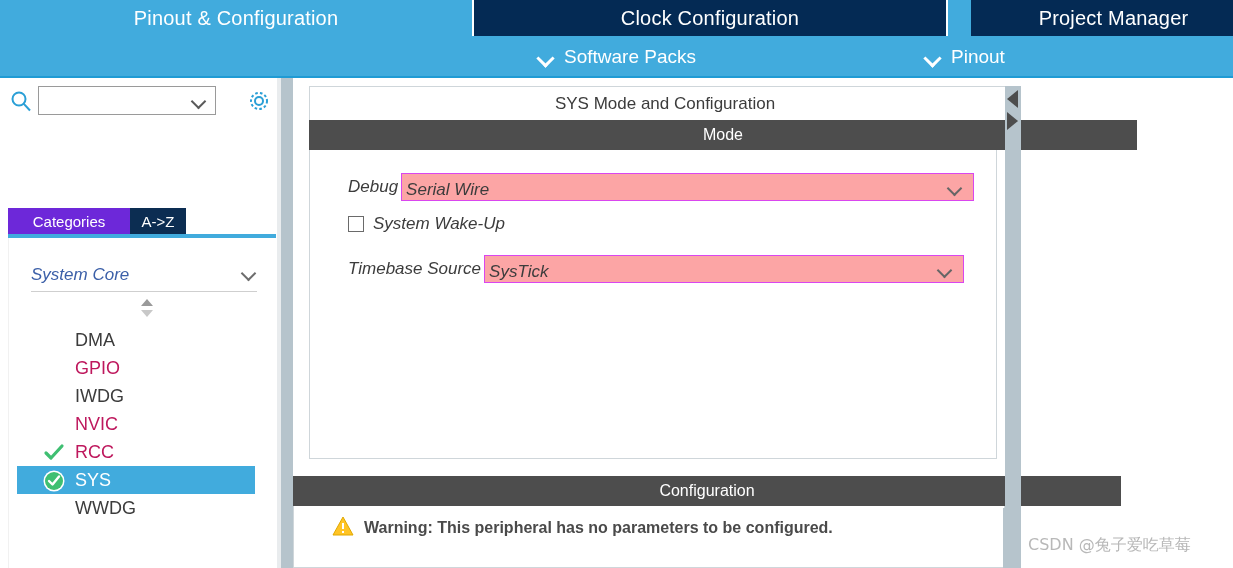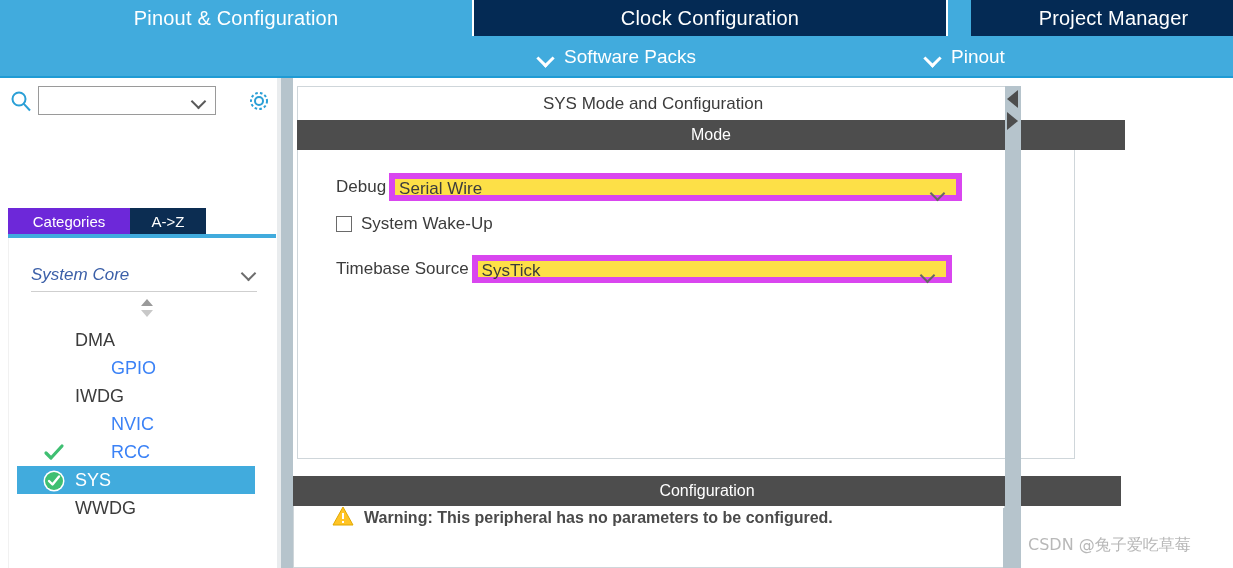--- a/index.html
+++ b/index.html
@@ -156,21 +156,21 @@
     width: 268px; height: 26px;
   }
   .cat-tab {
     position: absolute;
     top: 0; height: 26px;
     display: flex; align-items: center; justify-content: center;
     font-size: 15px; color: #ffffff;
     box-sizing: border-box;
   }
   #cat-categories { left: 0; width: 122px; background: #6d28d9; }
-  #cat-az { left: 122px; width: 76px; background: #0c2d52; }
+  #cat-az { left: 122px; width: 56px; background: #0c2d52; }
   .cat-underline {
     position: absolute;
     left: 8px; top: 156px;
     width: 268px; height: 4px;
     background: #41abdd;
   }
 
   .sidebar-body {
     position: absolute;
     left: 8px; top: 160px;
@@ -229,21 +229,21 @@
     left: 26px; top: 4px;
     width: 22px; height: 22px;
   }
   .periph-item .label {
     position: absolute;
     left: 58px;
     font-size: 18px;
     line-height: 28px;
     color: #3c3c3c;
   }
-  .periph-item.green .label { color: #3b82f6; margin-left: 36px; }
+  .periph-item.green .label { color: #be185d; }
   .periph-item.selected { background: #41abdd; width: 238px; }
   .periph-item.selected .label { color: #ffffff; }
 
   
   .vdivider {
     position: absolute;
     left: 277px; top: 78px;
     width: 16px; height: 490px;
     background: #b6c4cc;
   }
@@ -257,21 +257,21 @@
 
   
   .main {
     position: absolute;
     left: 293px; top: 78px;
     width: 940px; height: 490px;
     background: #ffffff;
   }
   .mode-card {
     position: absolute;
-    left: 4px; top: 8px;
+    left: 16px; top: 8px;
     width: 712px;
   }
   .panel-title {
     position: relative;
     width: 712px; height: 34px;
     display: flex; align-items: center; justify-content: center;
     font-size: 17px; color: #3c3c3c;
     background: #ffffff;
     border: 1px solid #cfd6da;
     border-bottom: none;
@@ -281,47 +281,48 @@
     position: relative;
     width: 828px; height: 30px;
     display: flex; align-items: center; justify-content: center;
     background: #4d4d4d;
     color: #ffffff;
     font-size: 16px;
     box-sizing: border-box;
   }
   .mode-body {
     position: relative;
-    width: 778px; height: 309px;
+    width: 688px; height: 309px;
     background: #ffffff;
     border: 1px solid #cfd6da;
     border-top: none;
     box-sizing: border-box;
+    font-style: italic;
   }
   .field-row {
     position: absolute;
     display: flex;
     align-items: center;
   }
   #row-debug { left: 38px; top: 23px; }
   #row-timebase { left: 38px; top: 105px; }
   .field-label {
     font-size: 17px;
     color: #3c3c3c;
     white-space: nowrap;
     margin-right: 3px;
   }
   .combo {
     position: relative;
     height: 28px;
-    border: 6px solid #d946ef;
-    background: #fde047;
+    border: 1px solid #d946ef;
+    background: #fca5a5;
     box-sizing: border-box;
     display: flex;
-    align-items: flex-start;
+    align-items: flex-end;
   }
   #combo-debug { width: 573px; }
   #combo-timebase { width: 480px; }
   .combo .value {
     font-size: 17px;
     color: #3c3c3c;
     padding-left: 4px;
   }
   .combo .caret {
     position: absolute;
@@ -358,21 +359,21 @@
   .config-body {
     position: relative;
     width: 712px; height: 62px;
     background: #ffffff;
     border: 1px solid #cfd6da;
     border-top: none;
     box-sizing: border-box;
   }
   .warning-row {
     position: absolute;
-    left: 38px; top: 0;
+    left: 38px; top: 10px;
     display: flex;
     align-items: center;
     gap: 10px;
   }
   .warning-text {
     font-size: 16px;
     font-weight: bold;
     color: #4a4a4a;
     white-space: nowrap;
   }

